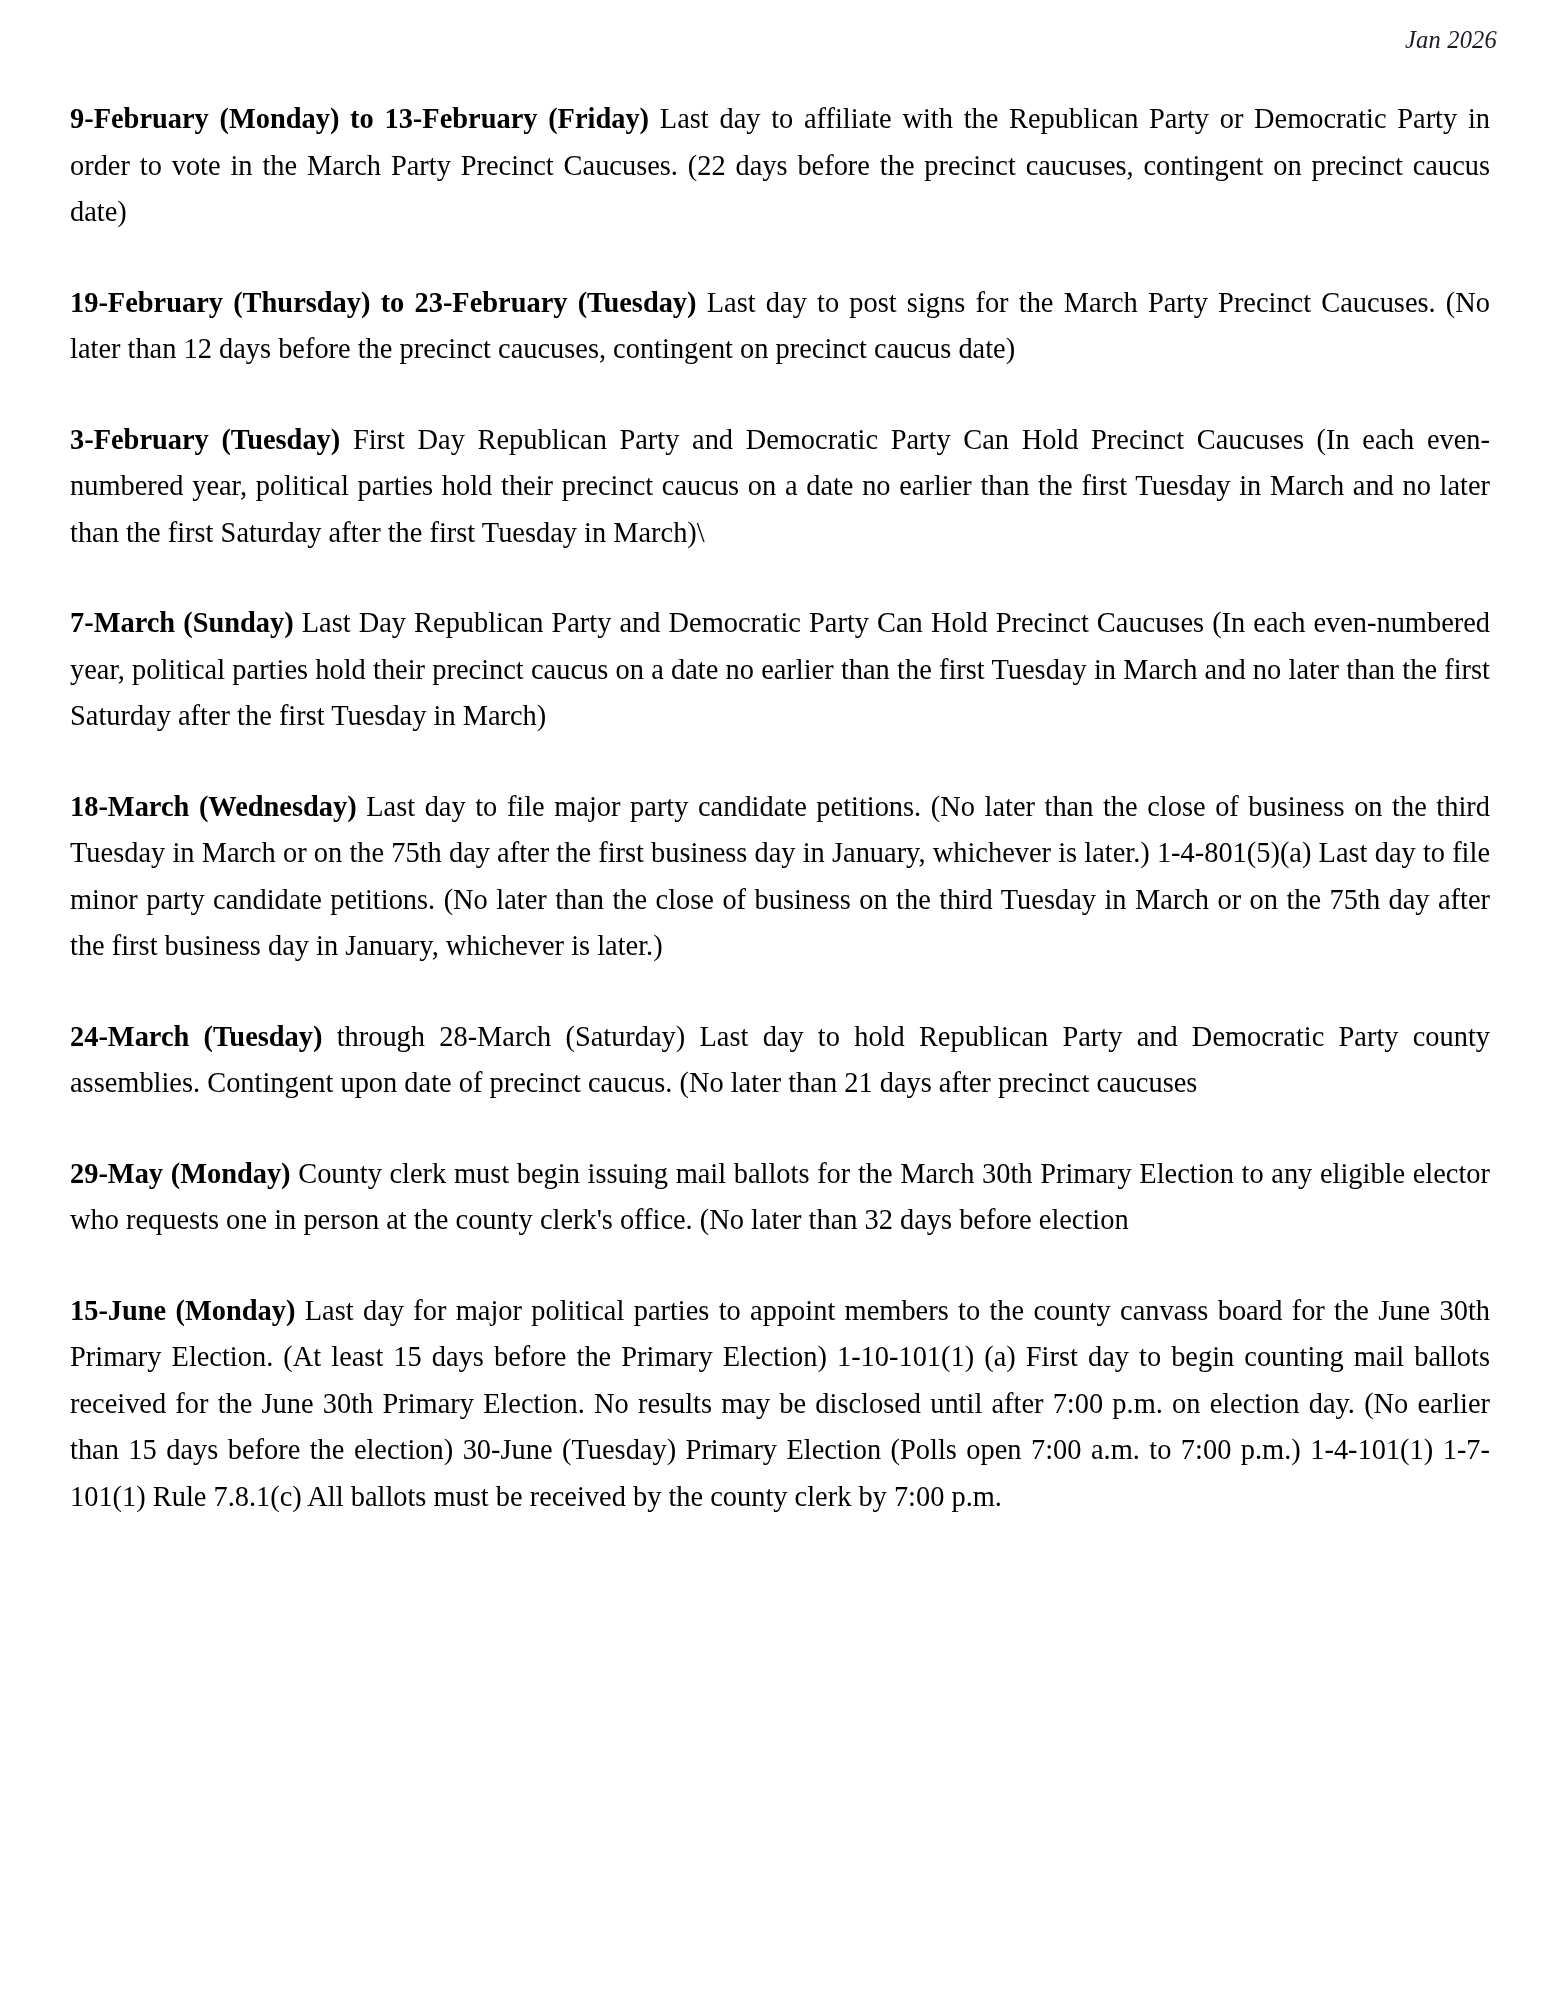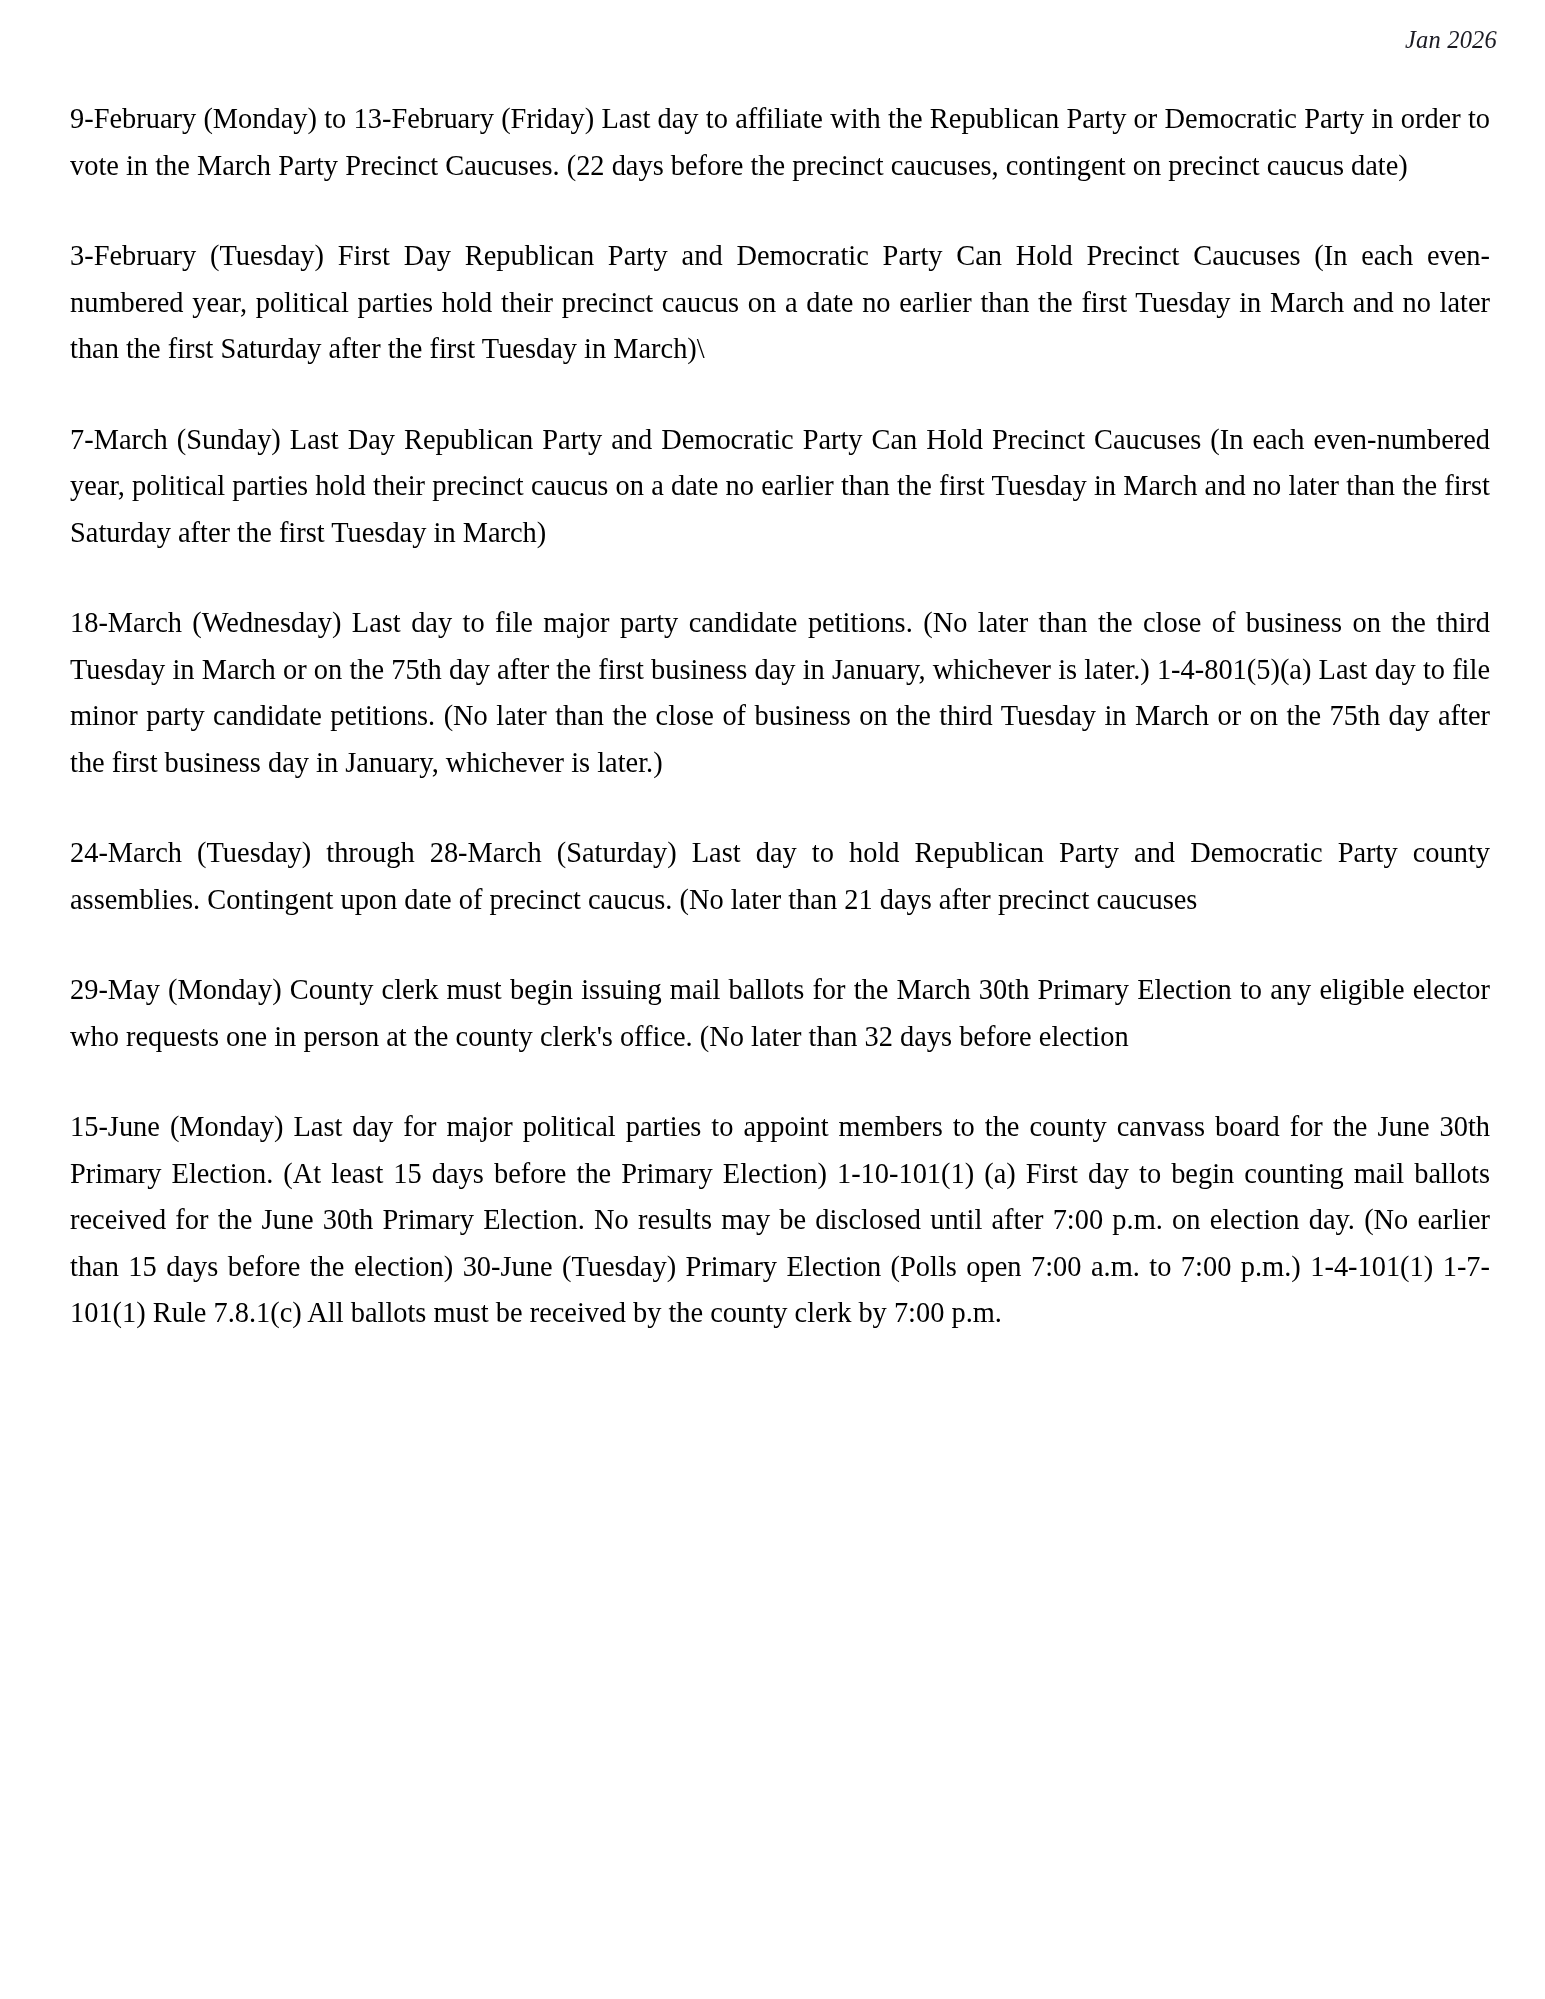--- a/index.html
+++ b/index.html
@@ -56,21 +56,21 @@
     font-size: 28.4px;
     line-height: 46.5px;
     margin: 0 0 44px 0;
     color: #000000;
     hyphens: none;
   }
   .entry:last-child {
     margin-bottom: 0;
   }
   .entry .lead {
-    font-weight: normal;
+    font-weight: bold;
   }
 
   
   .footer-bar {
     position: absolute;
     left: 0;
     bottom: 0;
     width: 1545px;
     height: 78px;
     background: #172e33;
@@ -95,20 +95,23 @@
   <div class="page-header">
     <span class="header-date">Jan 2026</span>
   </div>
 
   <div class="content">
 
     <p class="entry">
       <span class="lead">9-February (Monday) to 13-February (Friday)</span><span> Last day to affiliate with the Republican Party or Democratic Party in order to vote in the March Party Precinct Caucuses. (22 days before the precinct caucuses, contingent on precinct caucus date)</span>
     </p>
 
+    <p class="entry">
+      <span class="lead">19-February (Thursday) to 23-February (Tuesday)</span><span> Last day to post signs for the March Party Precinct Caucuses. (No later than 12 days before the precinct caucuses, contingent on precinct caucus date)</span>
+    </p>
 
     <p class="entry">
       <span class="lead">3-February (Tuesday)</span><span> First Day Republican Party and Democratic Party Can Hold Precinct Caucuses (In each even-numbered year, political parties hold their precinct caucus on a date no earlier than the first Tuesday in March and no later than the first Saturday after the first Tuesday in March)\</span>
     </p>
 
     <p class="entry">
       <span class="lead">7-March (Sunday)</span><span> Last Day Republican Party and Democratic Party Can Hold Precinct Caucuses (In each even-numbered year, political parties hold their precinct caucus on a date no earlier than the first Tuesday in March and no later than the first Saturday after the first Tuesday in March)</span>
     </p>
 
     <p class="entry">

